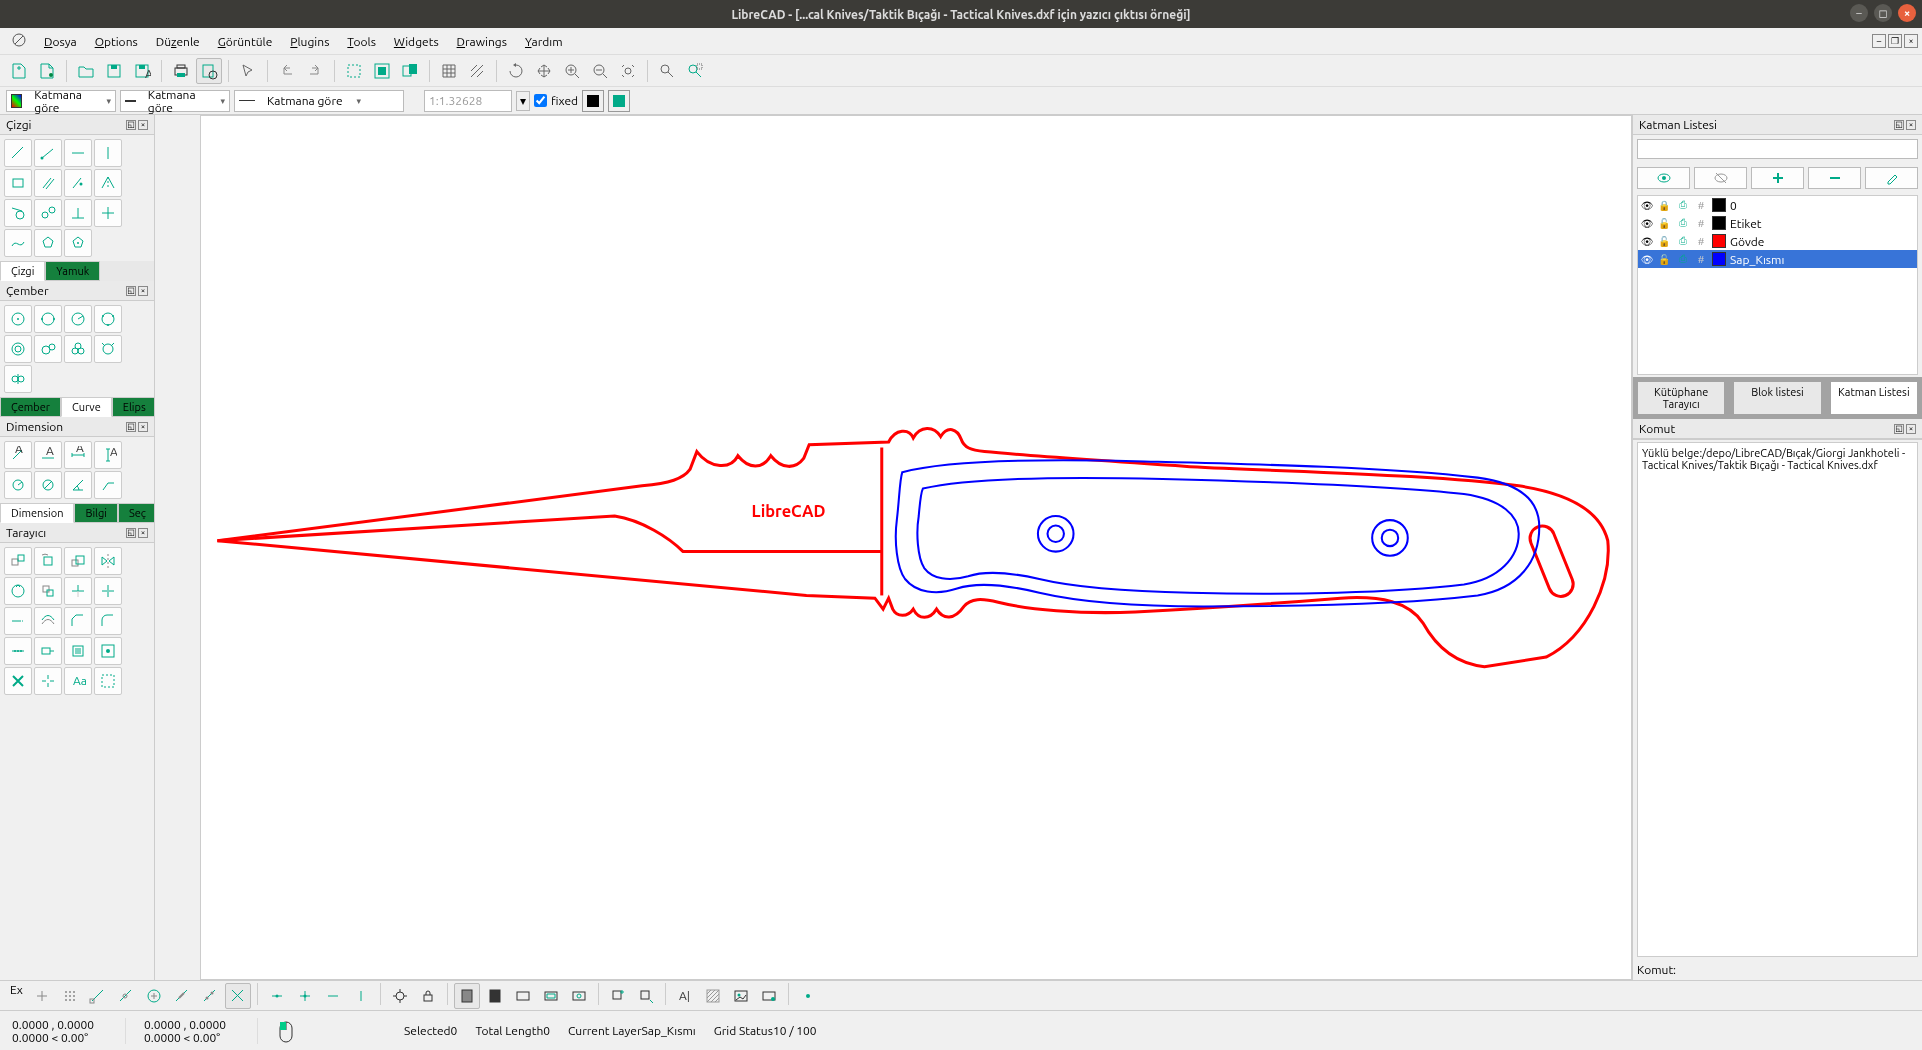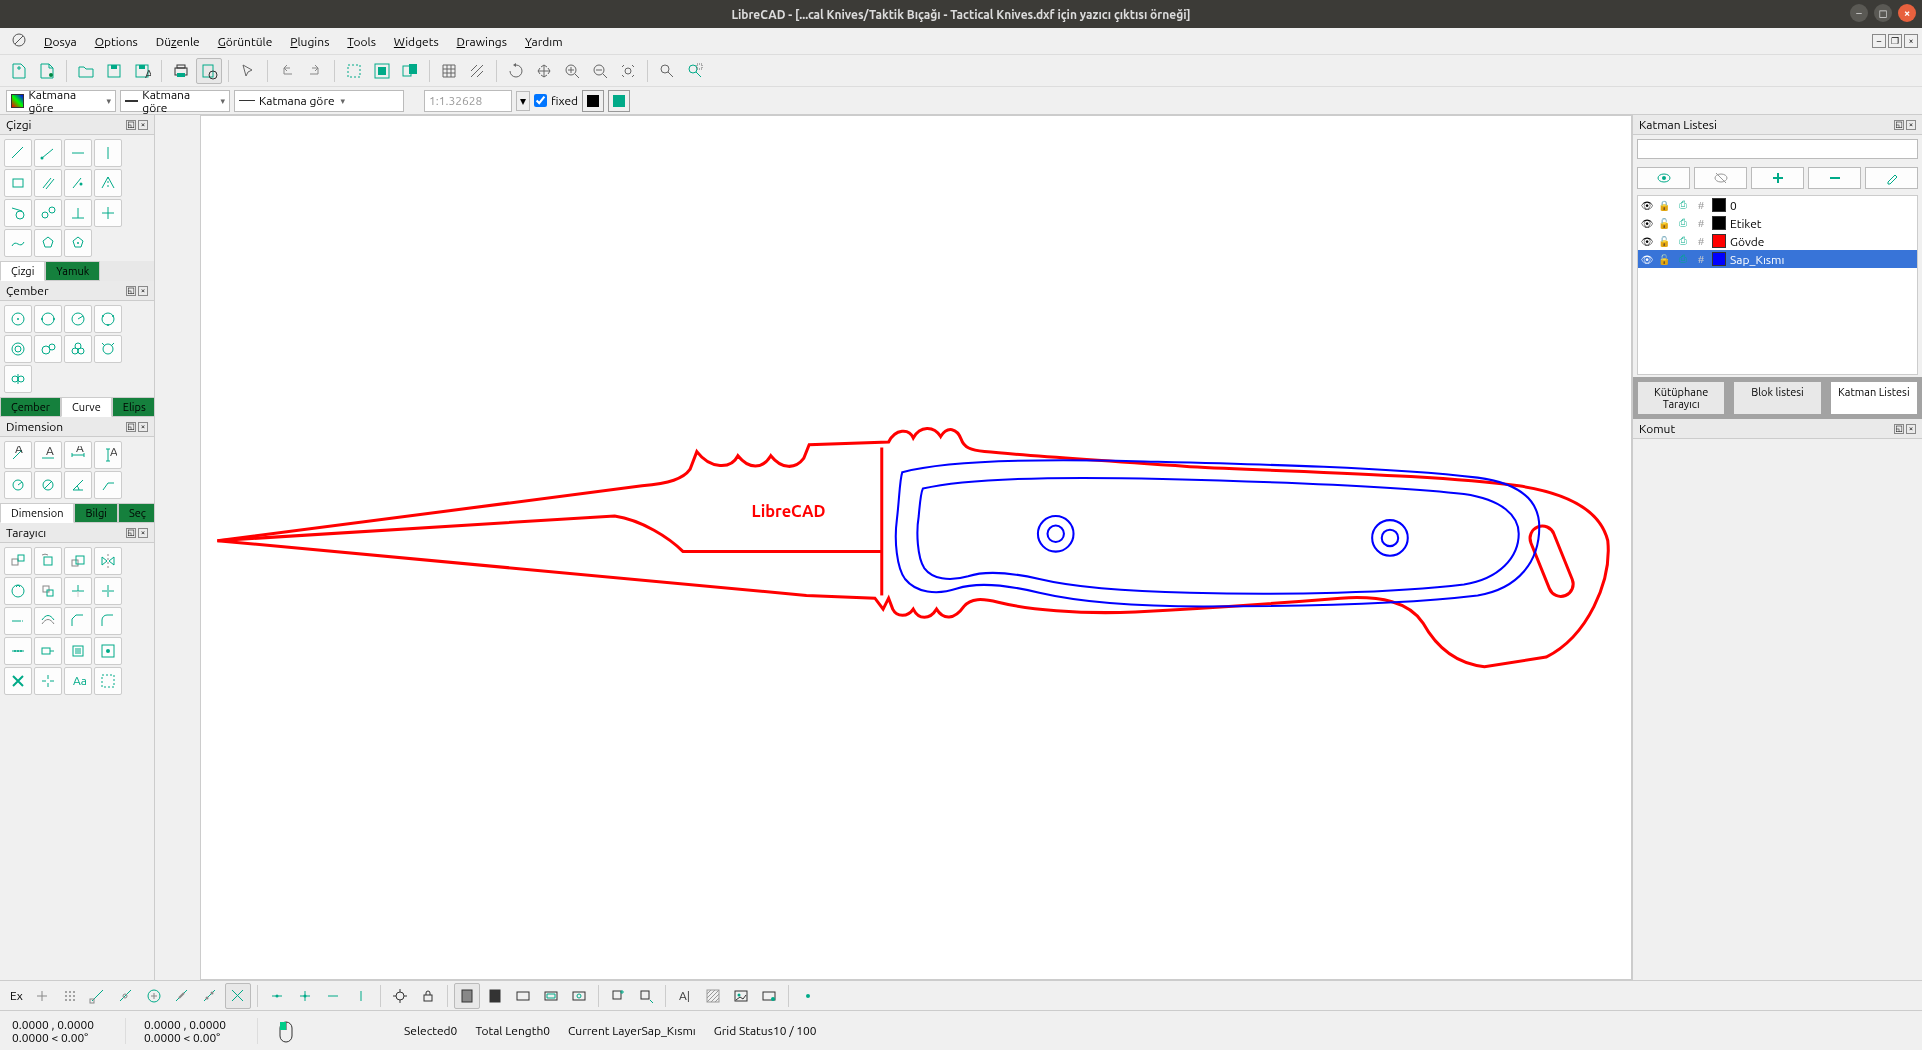--- a/index.html
+++ b/index.html
@@ -15,21 +15,21 @@
 .menubar .mitem { padding: 2px 8px; cursor: default; }
 .menubar .mitem u { text-decoration: underline; }
 .mdi-ctrls { position: absolute; right: 4px; display: flex; gap: 2px; }
 .mdi-ctrls span { width: 14px; height: 14px; border: 1px solid #888; font-size: 9px; text-align: center; line-height: 12px; }
 .toolbar { background: #f0f0f0; height: 32px; display: flex; align-items: center; padding: 2px 6px; gap: 2px; border-bottom: 1px solid #ddd; }
 .tbtn { width: 26px; height: 26px; border: 1px solid transparent; background: transparent; display: flex; align-items: center; justify-content: center; cursor: pointer; border-radius: 2px; }
 .tbtn.active { border: 1px solid #bbb; background: #e8e8e8; }
 .tbtn svg { width: 18px; height: 18px; }
 .sep { width: 1px; height: 22px; background: #ccc; margin: 0 4px; }
 .propbar { background: #f0f0f0; height: 28px; display: flex; align-items: center; padding: 2px 6px; gap: 4px; border-bottom: 1px solid #ccc; }
-.combo { border: 1px solid #bbb; background: #fff; height: 22px; display: flex; align-items: center; padding: 0 4px; font-size: 11px; gap: 4px; }
+.combo { border: 1px solid #bbb; background: #fff; height: 22px; display: flex; align-items: center; padding: 0 4px; font-size: 11px; gap: 12px; }
 .combo .sw { width: 14px; height: 14px; border: 1px solid #333; }
 .combo .dd { font-size: 9px; color: #666; margin-left: 2px; }
 .txtin { border: 1px solid #bbb; background: #fff; height: 22px; padding: 0 4px; width: 88px; color: #999; }
 .chk { display: flex; align-items: center; gap: 4px; }
 .colorbtn { width: 22px; height: 22px; border: 1px solid #999; display: flex; align-items: center; justify-content: center; }
 .colorbtn .inner { width: 12px; height: 12px; }
 .mainrow { flex: 1; display: flex; overflow: hidden; }
 .leftdocks { width: 155px; background: #f0f0f0; border-right: 1px solid #ccc; display: flex; flex-direction: column; overflow: hidden; }
 .dockhdr { background: #eaeaea; padding: 3px 6px; display: flex; justify-content: space-between; align-items: center; border-bottom: 1px solid #ccc; }
 .dockhdr .ctr { display: flex; gap: 2px; }
@@ -50,21 +50,21 @@
 .layerrow { display: flex; align-items: center; height: 18px; padding: 0 2px; gap: 4px; }
 .layerrow.sel { background: #3874d8; color: #fff; }
 .layerrow .ic { width: 14px; text-align: center; font-size: 10px; }
 .layerrow .csw { width: 14px; height: 14px; border: 1px solid #333; }
 .righttabs { display: flex; background: #e8e8e8; }
 .righttabs .tab { flex: 1; padding: 4px 6px; border: 5px solid #a3a3a3; text-align: center; font-size: 11px; }
 .righttabs .tab.act { background: #fff; }
 .cmdpanel { flex: 1; display: flex; flex-direction: column; border-top: 1px solid #ccc; }
 .cmdout { flex: 1; background: #fff; margin: 2px 4px; padding: 4px; font-size: 11px; overflow: auto; border: 1px solid #ccc; }
 .cmdin { padding: 4px; display: flex; gap: 4px; align-items: center; }
-.bottombar { height: 30px; background: #f0f0f0; border-top: 1px solid #ccc; display: flex; align-items: center; padding: 2px 6px; gap: 2px; }
+.bottombar { height: 30px; background: #f0f0f0; border-top: 1px solid #ccc; display: flex; padding: 2px 6px; gap: 2px; }
 .statusbar { height: 40px; background: #f0f0f0; border-top: 1px solid #ccc; display: flex; align-items: center; padding: 2px 6px; gap: 12px; font-size: 11px; }
 .statcell { display: flex; flex-direction: column; padding: 0 6px; border-right: 1px solid #ddd; min-width: 120px; }
 .statgrp { display: flex; gap: 18px; }
 .statcol { display: flex; flex-direction: row; }
 .mousegfx { width: 30px; height: 30px; }
 </style>
 </head>
 <body>
 
 <div class="titlebar">
@@ -786,20 +786,26 @@
       <div class="tab act">Katman Listesi</div>
     </div>
 
     <div class="dockhdr">
       <span>Komut</span>
       <div class="ctr">
           <span>◱</span>
           <span>×</span>
         </div>
     </div>
+    <div class="cmdpanel">
+      <div class="cmdout">Yüklü belge:/depo/LibreCAD/Bıçak/Giorgi Jankhoteli - Tactical Knives/Taktik Bıçağı - Tactical Knives.dxf</div>
+      <div class="cmdin">
+        <span>Komut:</span>
+      </div>
+    </div>
   </div>
 </div>
 
 <div class="bottombar">
   <span style="padding:0 4px;">Ex</span>
   <button class="tbtn">
       <svg>
         <path d="M9 4v10M4 9h10" stroke="#888"></path>
       </svg>
     </button>

